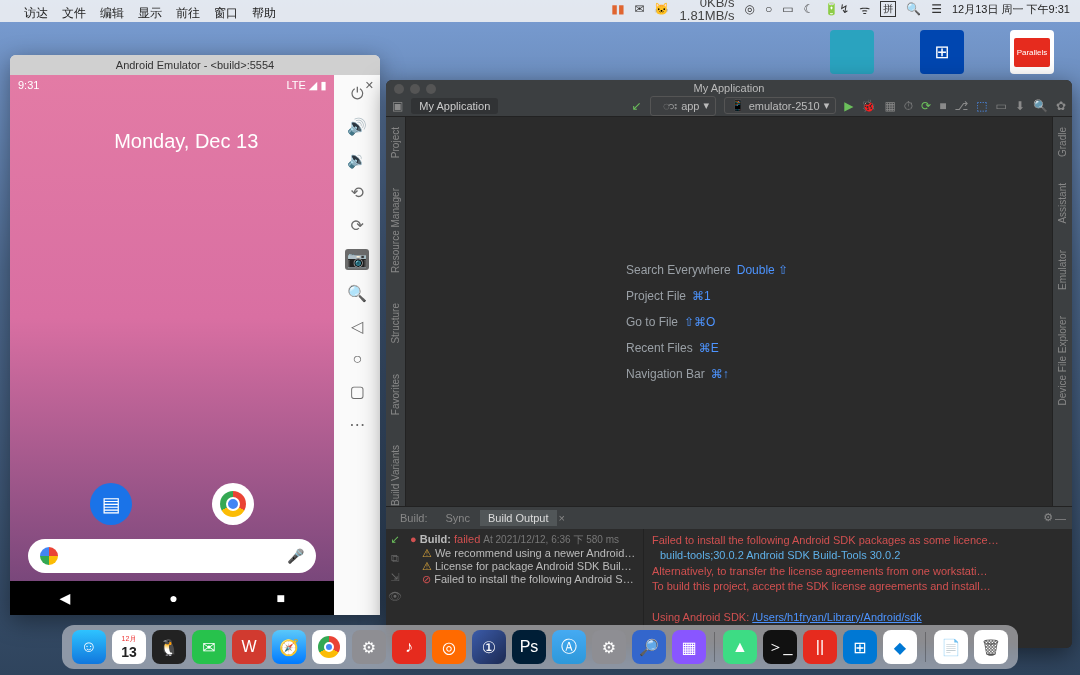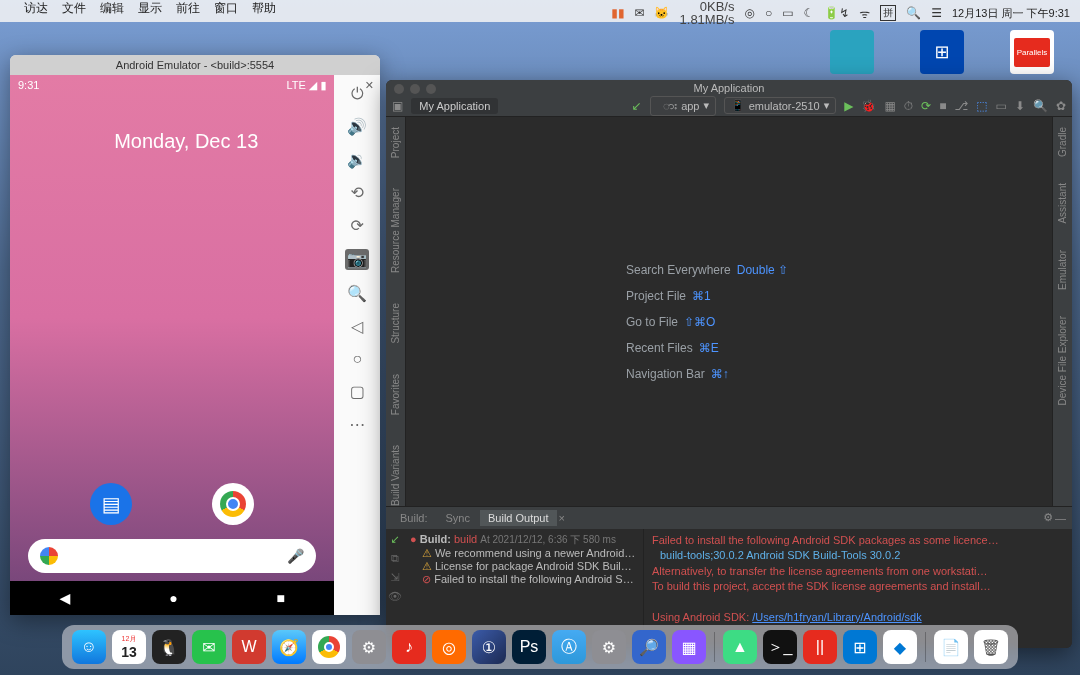--- a/index.html
+++ b/index.html
@@ -1,20 +1,20 @@
 <!DOCTYPE html>
 <html><head>
 <meta charset="utf-8">
 <style>
 * { margin: 0; padding: 0; box-sizing: border-box; font-family: -apple-system, "SF Pro", "Helvetica Neue", Arial, sans-serif; }
 html, body { width: 1080px; height: 675px; overflow: hidden; }
 body { background: linear-gradient(180deg, #7a9ed4 0%, #4e6a8f 40%, #2f445d 100%); position: relative; }
 
 
-.menubar { position: absolute; top: 0; left: 0; right: 0; height: 22px; background: rgba(245,245,245,0.85); display: flex; align-items: flex-start; font-size: 12px; color: #222; padding: 0 10px; }
+.menubar { position: absolute; top: 0; left: 0; right: 0; height: 22px; background: rgba(245,245,245,0.85); display: flex; align-items: flex-end; font-size: 12px; color: #222; padding: 0 10px; }
 .menubar-left { display: flex; gap: 14px; align-items: center; }
 .menubar-left .apple { font-size: 14px; }
 .menubar-right { margin-left: auto; display: flex; gap: 10px; align-items: center; }
 .mbr-icon { font-size: 12px; color: #333; }
 .mbr-text { font-size: 11px; }
 .net-stat { font-size: 13px; line-height: 1; text-align: right; color: #444; }
 
 
 .desk-icon { position: absolute; width: 44px; height: 44px; border-radius: 4px; top: 30px; font-size: 10px; color: #fff; text-align: center; }
 .folder { background: #2aa3bf; border-radius: 4px; }
@@ -230,21 +230,21 @@
       <span style="color:#888">—</span>
     </div>
     <div class="build-body">
       <div class="bl-gutter">
         <span style="color:#6bbf5b">↙</span>
         <span>⧉</span>
         <span>⇲</span>
         <span>👁</span>
       </div>
       <div class="build-left">
-        <div class="bl-head"><span class="err">●</span> <b>Build:</b> <span class="err">build</span> <span class="bl-sub">At 2021/12/12, 6:36 下 580 ms</span></div>
+        <div class="bl-head"><span class="err">●</span> <b>Build:</b> <span class="err">failed</span> <span class="bl-sub">At 2021/12/12, 6:36 下 580 ms</span></div>
         <div class="bl-line warn">We recommend using a newer Android G…</div>
         <div class="bl-line warn">License for package Android SDK Build-…</div>
         <div class="bl-line error">Failed to install the following Android SD…</div>
       </div>
       <div class="build-right">
         <div>Failed to install the following Android SDK packages as some licence…</div>
         <div class="indent">build-tools;30.0.2 Android SDK Build-Tools 30.0.2</div>
         <div>Alternatively, to transfer the license agreements from one workstati…</div>
         <div>To build this project, accept the SDK license agreements and install…</div>
         <br>

